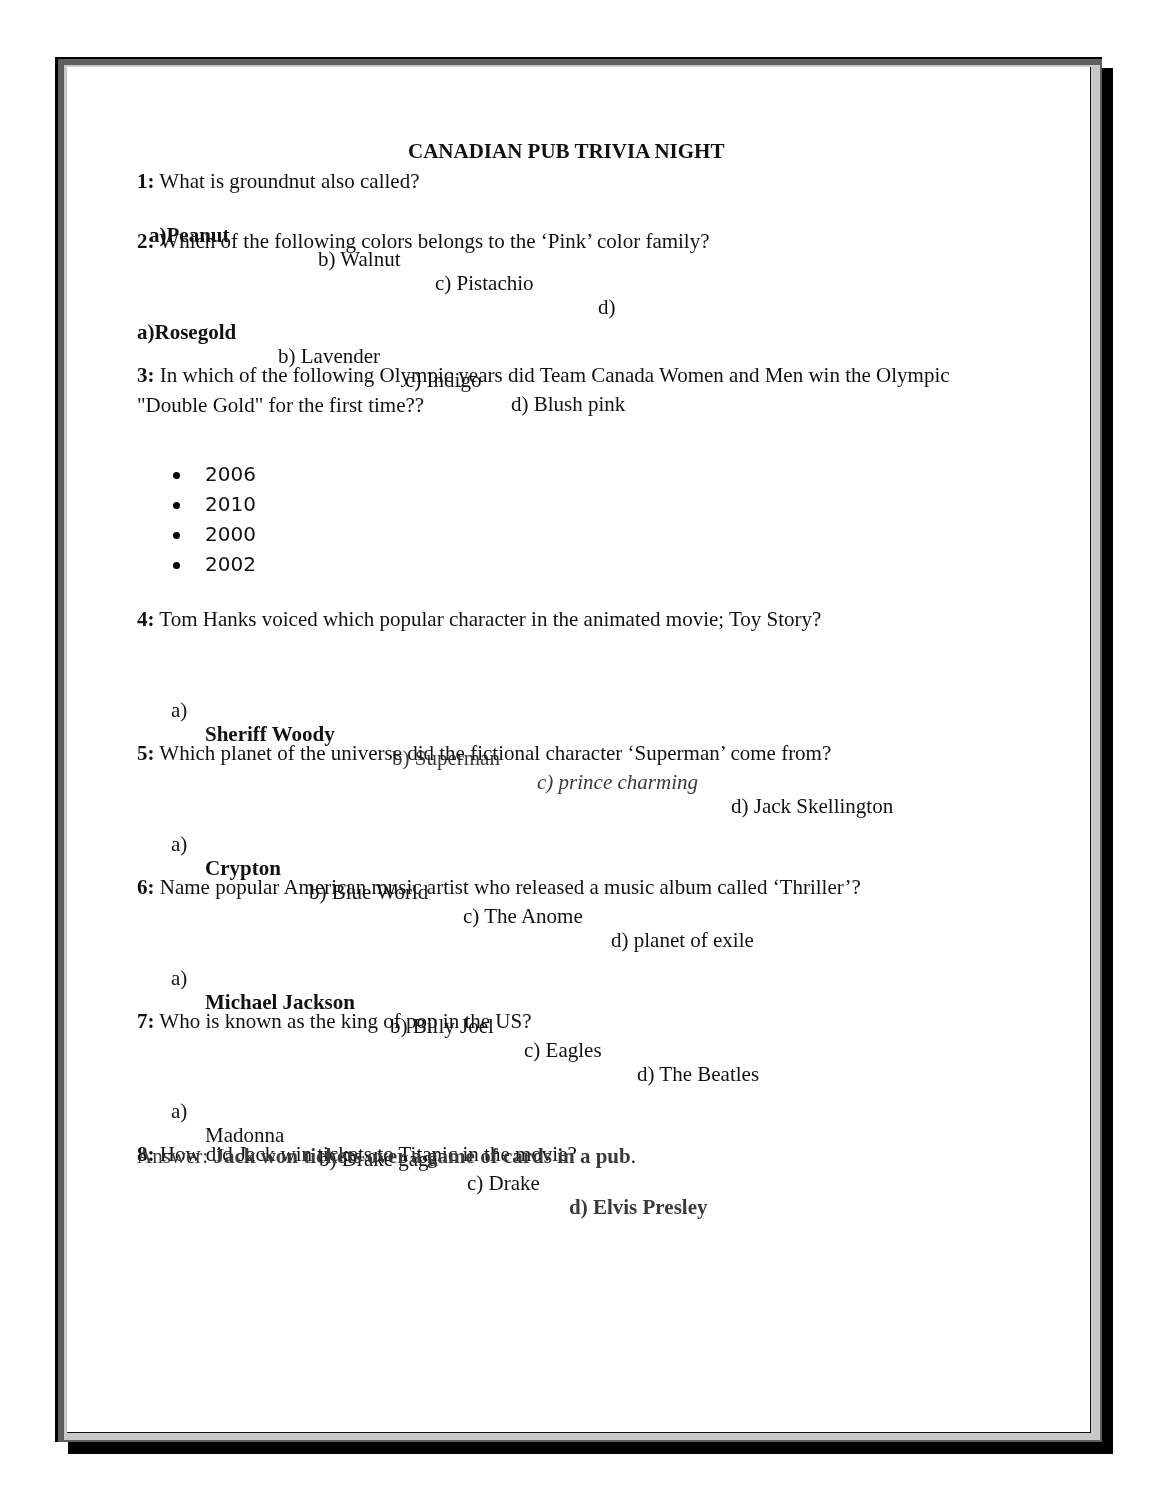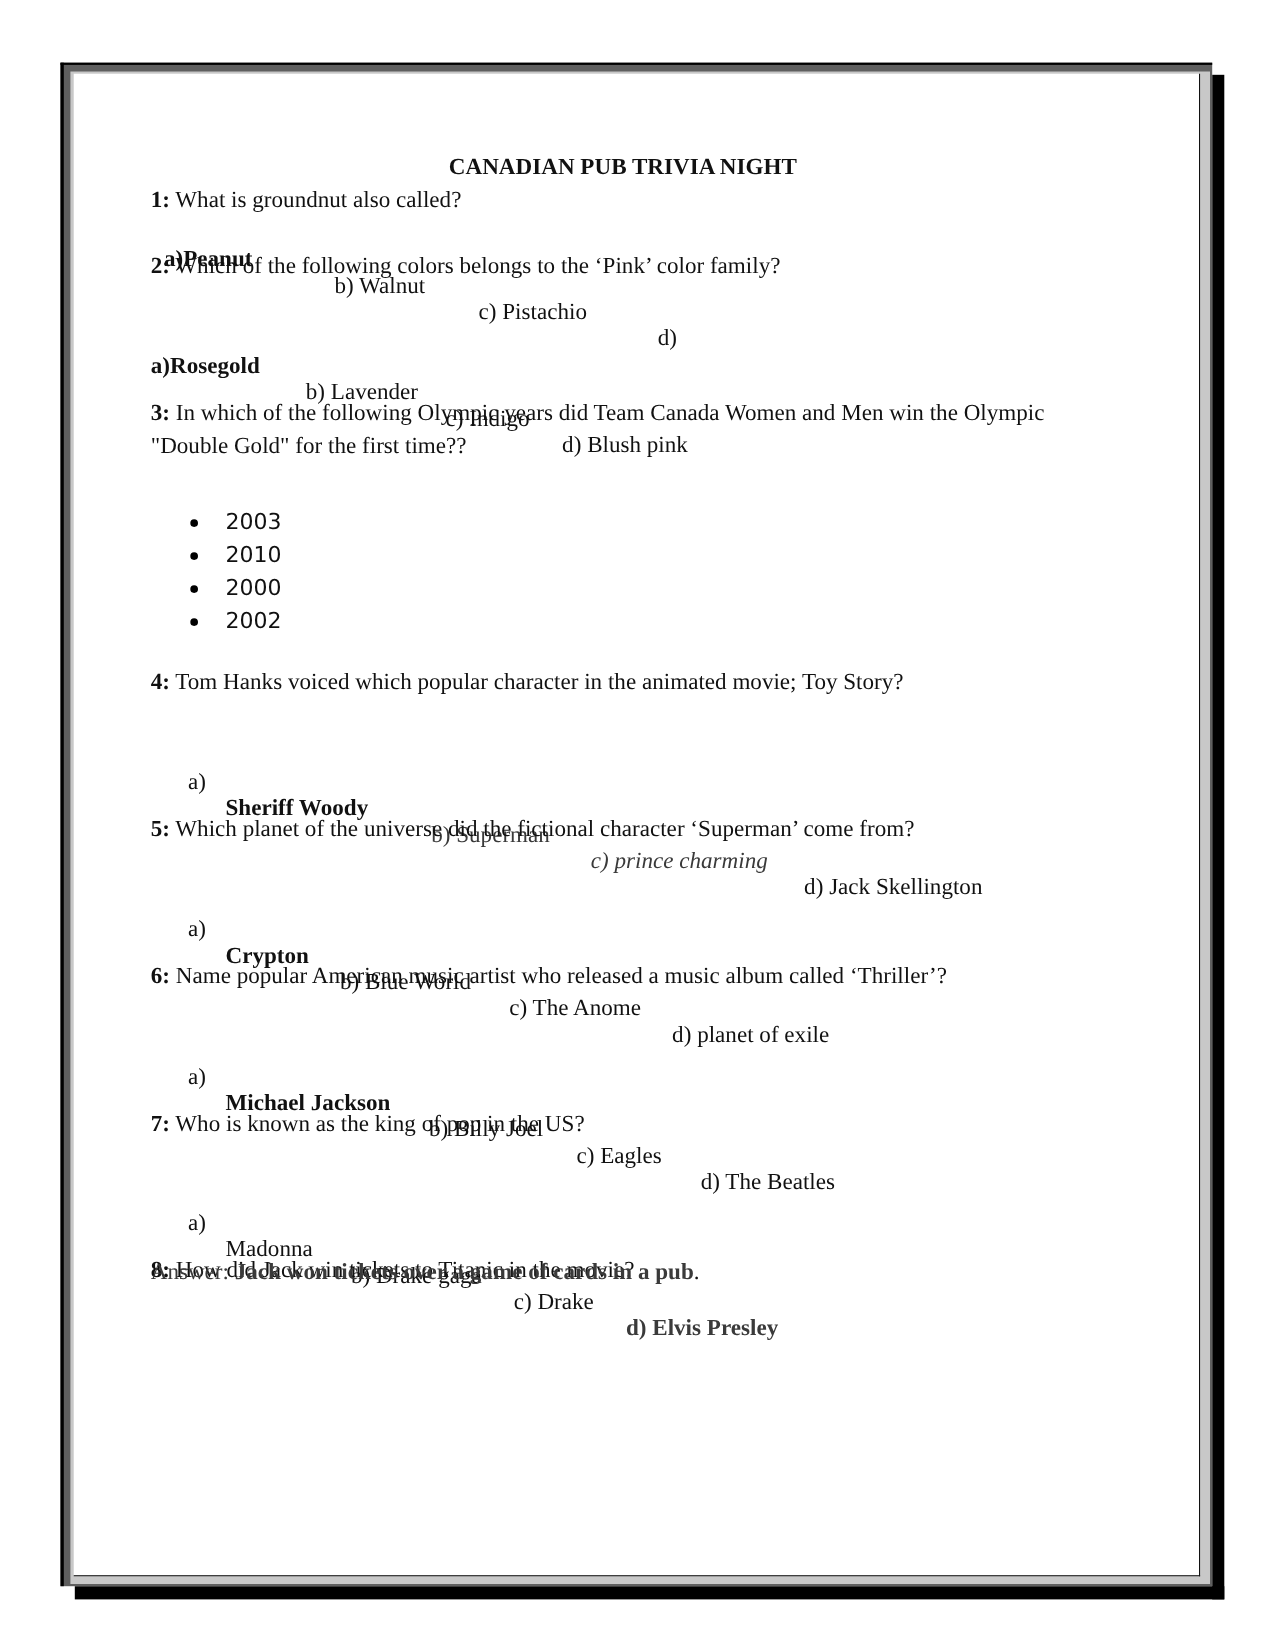--- a/index.html
+++ b/index.html
@@ -38,40 +38,40 @@
   <div class="frame-inner"></div>
 </div>
 
 <div class="doc">
 
   <div class="line title" style="left:271px; top:139px;">CANADIAN PUB TRIVIA NIGHT</div>
 
   <div class="line" style="top:169px;"><b>1:</b><span> What is groundnut also called?</span></div>
   <div class="line" style="top:199px; width:900px; height:24px;margin-left:12px;">
     <span class="opt" style="left:0;"><b>a)</b><b>Peanut</b></span>
-    <span class="opt" style="left:155px;"><span>b)</span><span> Walnut</span></span>
+    <span class="opt" style="left:169px;"><span>b)</span><span> Walnut</span></span>
     <span class="opt" style="left:286px;"><span>c)</span><span> Pistachio</span></span>
     <span class="opt" style="left:449px;"><span>d)</span><span></span></span>
   </div>
 
   <div class="line" style="top:229px;"><b>2:</b><span> Which of the following colors belongs to the ‘Pink’ color family?</span></div>
   <div class="line" style="top:296px; width:900px; height:24px;">
     <span class="opt" style="left:0;"><b>a)</b><b>Rosegold</b></span>
     <span class="opt" style="left:141px;"><span>b)</span><span> Lavender</span></span>
     <span class="opt" style="left:268px;"><span>c)</span><span> Indigo</span></span>
     <span class="opt" style="left:374px;"><span>d)</span><span> Blush pink</span></span>
   </div>
 
   <div class="line" style="top:363px;"><b>3:</b><span> In which of the following Olympic years did Team Canada Women and Men win the Olympic</span></div>
   <div class="line" style="top:393px;">"Double Gold" for the first time??</div>
 
   <div class="bullet-list" style="top:462px;">
     <div class="bullet-item" style="top:0;">
       <span class="bullet-dot"></span>
-      <span class="bullet-text">2003</span>
+      <span class="bullet-text">2006</span>
     </div>
     <div class="bullet-item" style="top:30px;">
       <span class="bullet-dot"></span>
       <span class="bullet-text">2010</span>
     </div>
     <div class="bullet-item" style="top:60px;">
       <span class="bullet-dot"></span>
       <span class="bullet-text">2000</span>
     </div>
     <div class="bullet-item" style="top:90px;">

